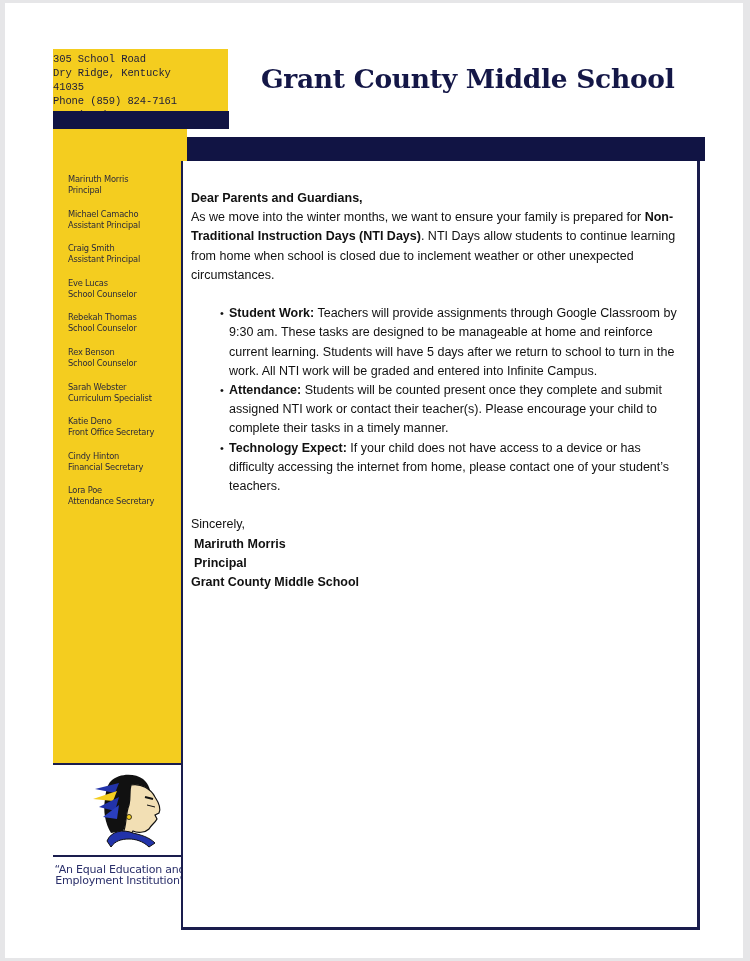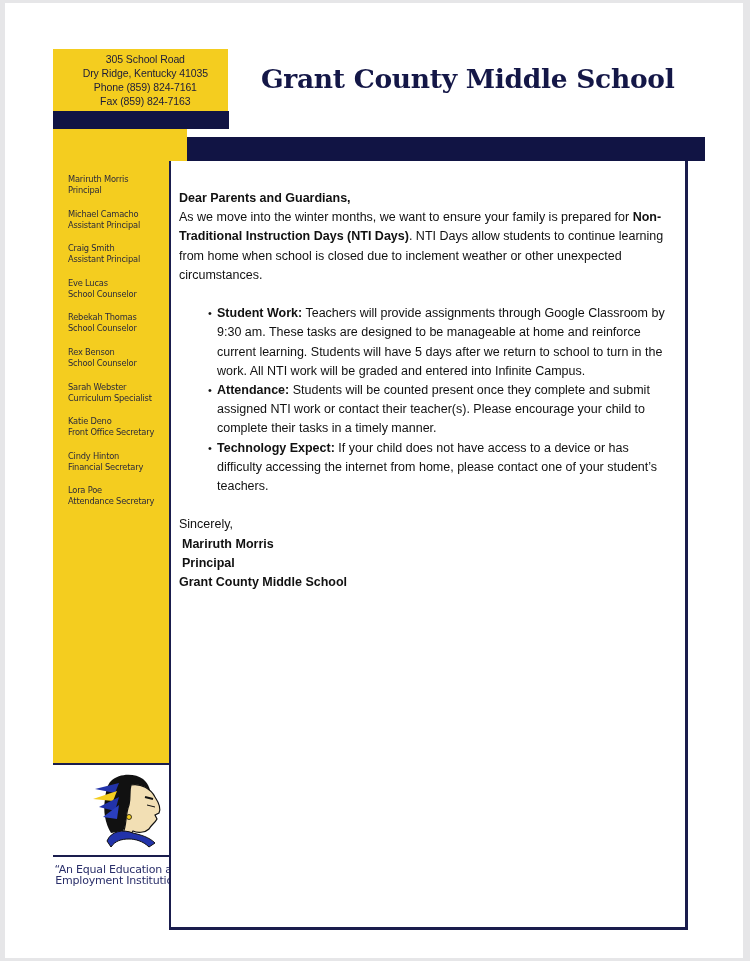--- a/index.html
+++ b/index.html
@@ -24,22 +24,22 @@
       left: 48px;
       top: 46px;
       width: 175px;
       height: 62px;
       background: #f4cd1f;
     }
     .address {
       position: absolute;
       right: 20px;
       top: 3px;
-      text-align: center;
-      font-family: Liberation Sans, sans-serif;
+      text-align: left;
+      font-family: Liberation Mono, monospace;
       font-size: 10.5px;
       line-height: 14px;
       color: #1b1b3a;
       letter-spacing: -0.1px;
     }
     .sidebar-navy-band {
       position: absolute;
       left: 48px;
       top: 108px;
       width: 176px;
@@ -118,21 +118,21 @@
     .content-band {
       position: absolute;
       left: 182px;
       top: 134px;
       width: 518px;
       height: 24px;
       background: #111444;
     }
     .content-box {
       position: absolute;
-      left: 164px;
+      left: 176px;
       top: 158px;
       width: 514px;
       height: 766px;
       border-left: 2px solid #1a1d4d;
       border-right: 3px solid #1a1d4d;
       border-bottom: 3px solid #1a1d4d;
       background: #ffffff;
     }
     .letter {
       position: absolute;

